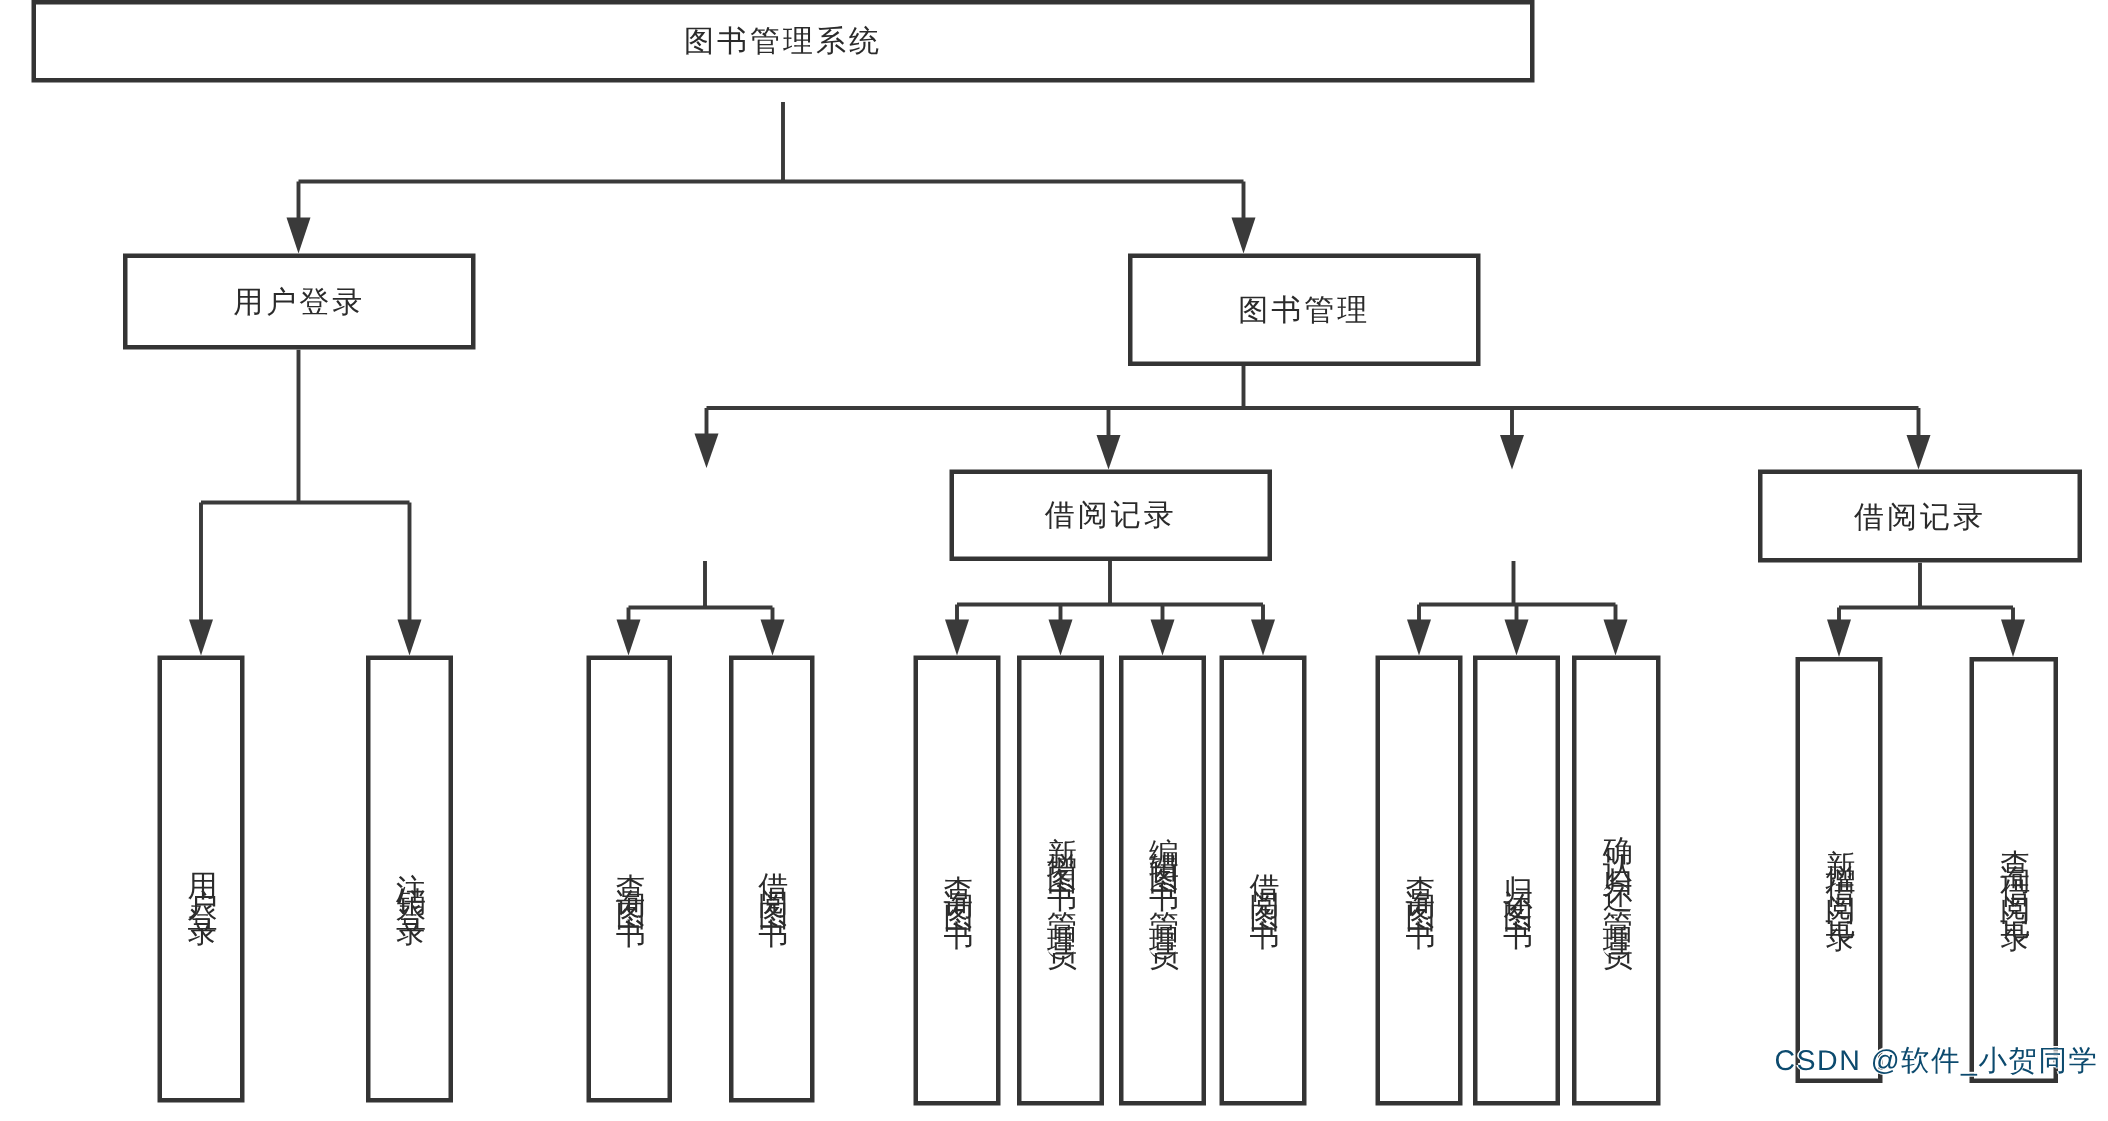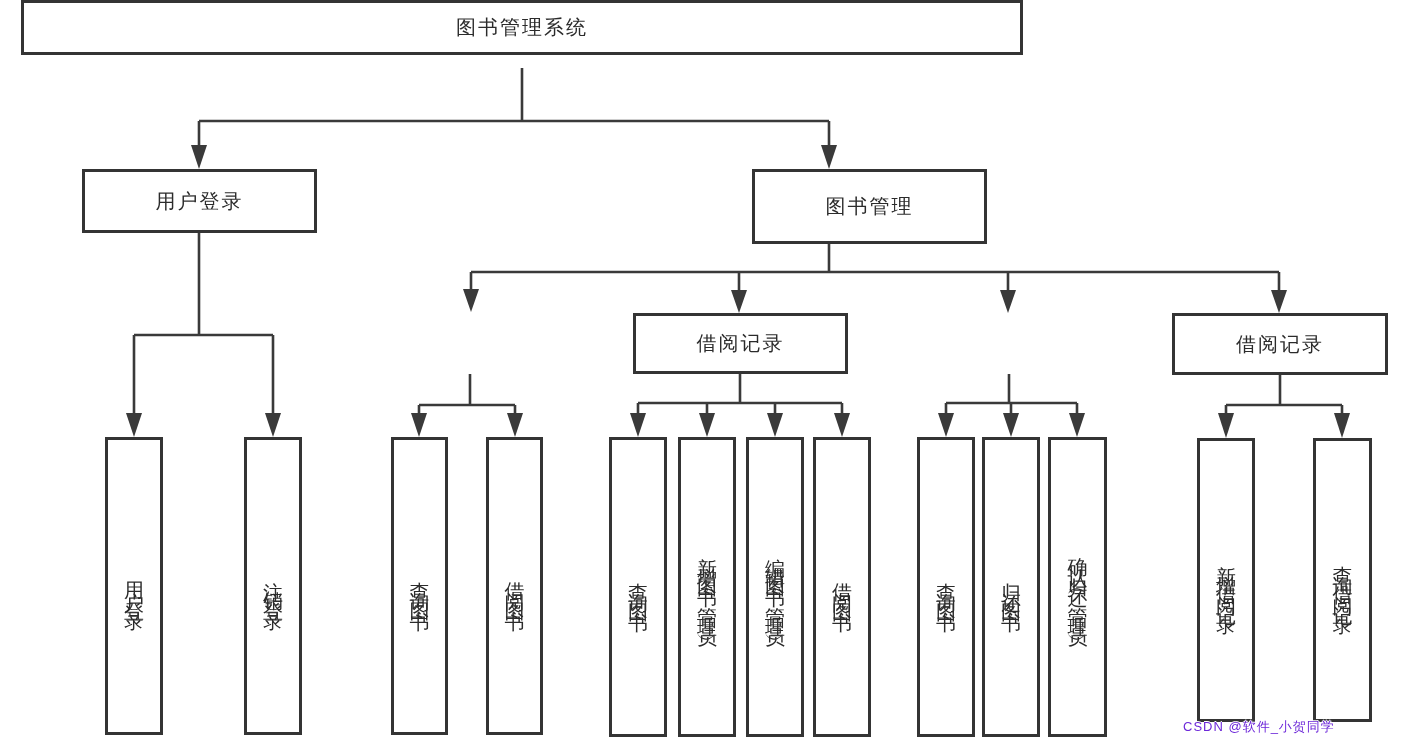--- a/index.html
+++ b/index.html
@@ -32,25 +32,25 @@
     writing-mode: vertical-rl;
     text-orientation: mixed;
     font-size: 20px;
     letter-spacing: 10px;
     line-height: 1.05;
     white-space: nowrap;
   }
   .watermark {
     position: absolute;
     left: 1183px;
-    top: 718px;
+    top: 694px;
     z-index: 5;
-    font-size: 13px;
+    font-size: 19px;
     letter-spacing: 1px;
-    color: #6d28d9;
+    color: #0c4a6e;
     white-space: nowrap;
     text-shadow: 1px 0 0 #ffffff, -1px 0 0 #ffffff, 0 1px 0 #ffffff, 0 -1px 0 #ffffff;
   }
 </style>
 </head>
 <body>
 
 <div class="canvas">
 
   <svg class="wires" width="1405" height="747" viewBox="0 0 1405 747" fill="none" stroke="#3a3a3a" stroke-width="2.6">

